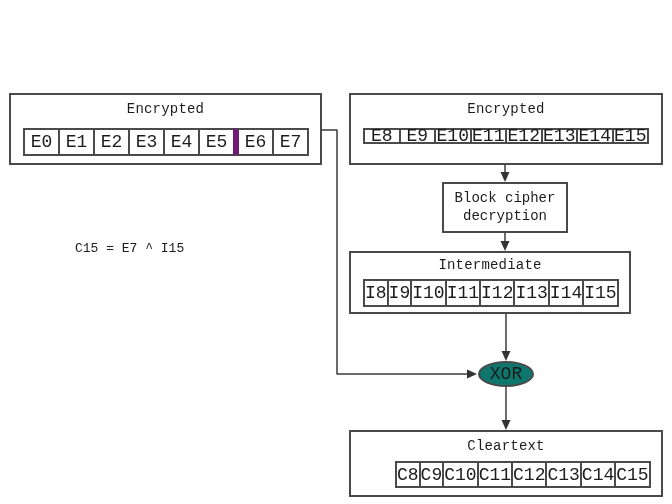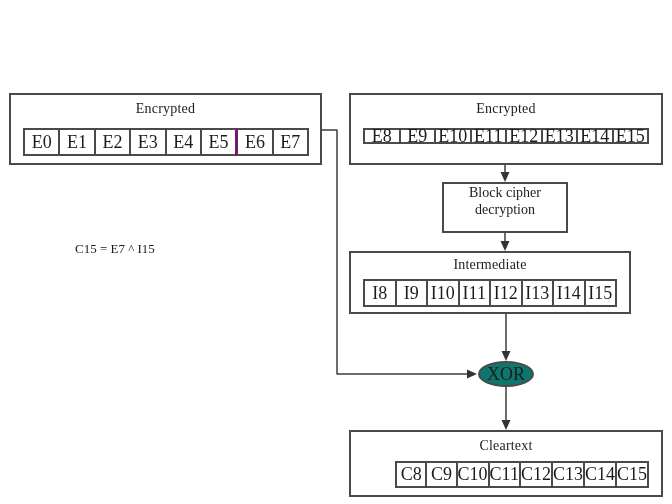--- a/index.html
+++ b/index.html
@@ -1,34 +1,34 @@
 <!DOCTYPE html>
 <html><head>
 <meta charset="utf-8">
 <style>
   html,body { margin:0; padding:0; background:#ffffff; }
   .canvas {
     position:relative; width:672px; height:504px; background:#ffffff;
-    font-family:Liberation Serif, serif; color:#1c1c1c; overflow:hidden;
+    font-family:Liberation Mono, monospace; color:#1c1c1c; overflow:hidden;
   }
   .box {
     position:absolute; border:2px solid #4a4a4a; background:#ffffff;
     box-sizing:border-box;
   }
   .box-title { text-align:center; font-size:14px; margin-top:6px; letter-spacing:0.2px; }
   .cells { position:absolute; display:flex; }
   .cell {
     flex:1; border:2px solid #4a4a4a; margin-left:-2px; background:#ffffff;
     display:flex; align-items:center; justify-content:center;
     font-size:18px; box-sizing:border-box; position:relative;
   }
   .cell:first-child { margin-left:0; }
-  .cell.bold { border-left:3px solid #701a75; z-index:2; }
+  .cell.bold { border-left:6px solid #701a75; z-index:2; }
   .block-box {
-    display:flex; flex-direction:column; align-items:center; 
+    display:flex; flex-direction:column; align-items:center; justify-content:center;
     font-size:14px; line-height:1.22; text-align:center;
   }
   .xor {
     position:absolute; border:2px solid #4a4a4a; border-radius:50%;
     background:#0f766e; box-sizing:border-box;
     display:flex; align-items:center; justify-content:center; font-size:18px;
   }
   .formula { position:absolute; font-size:13px; white-space:nowrap; }
   svg.arrows { position:absolute; left:0; top:0; pointer-events:none; }
 </style>

